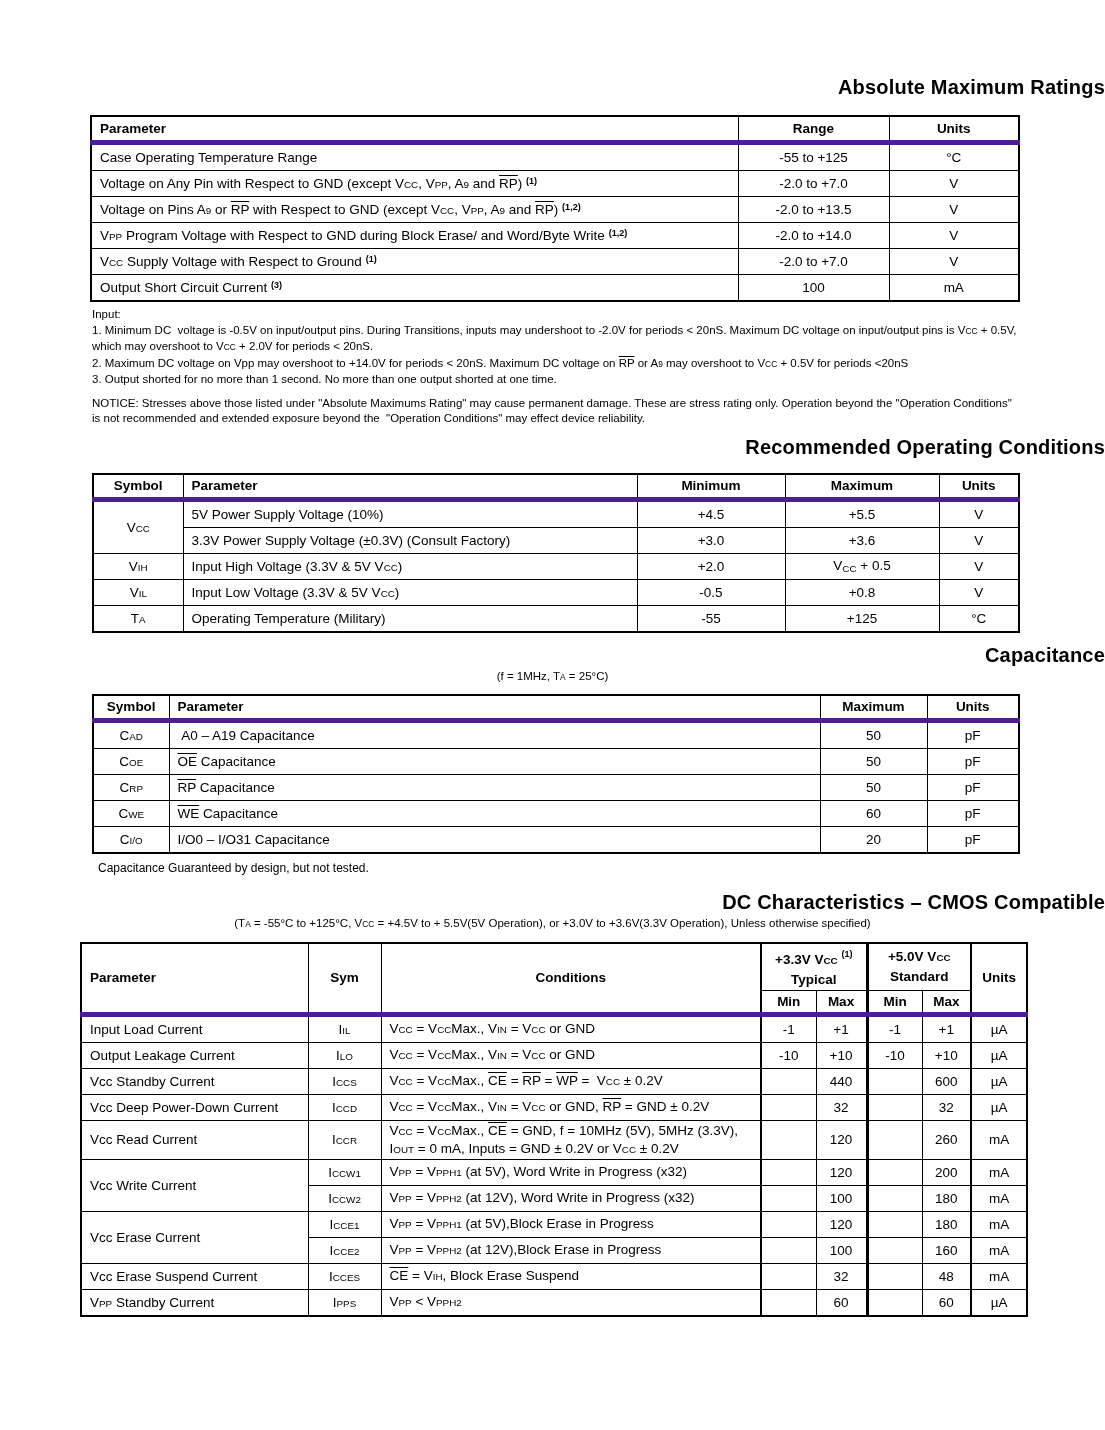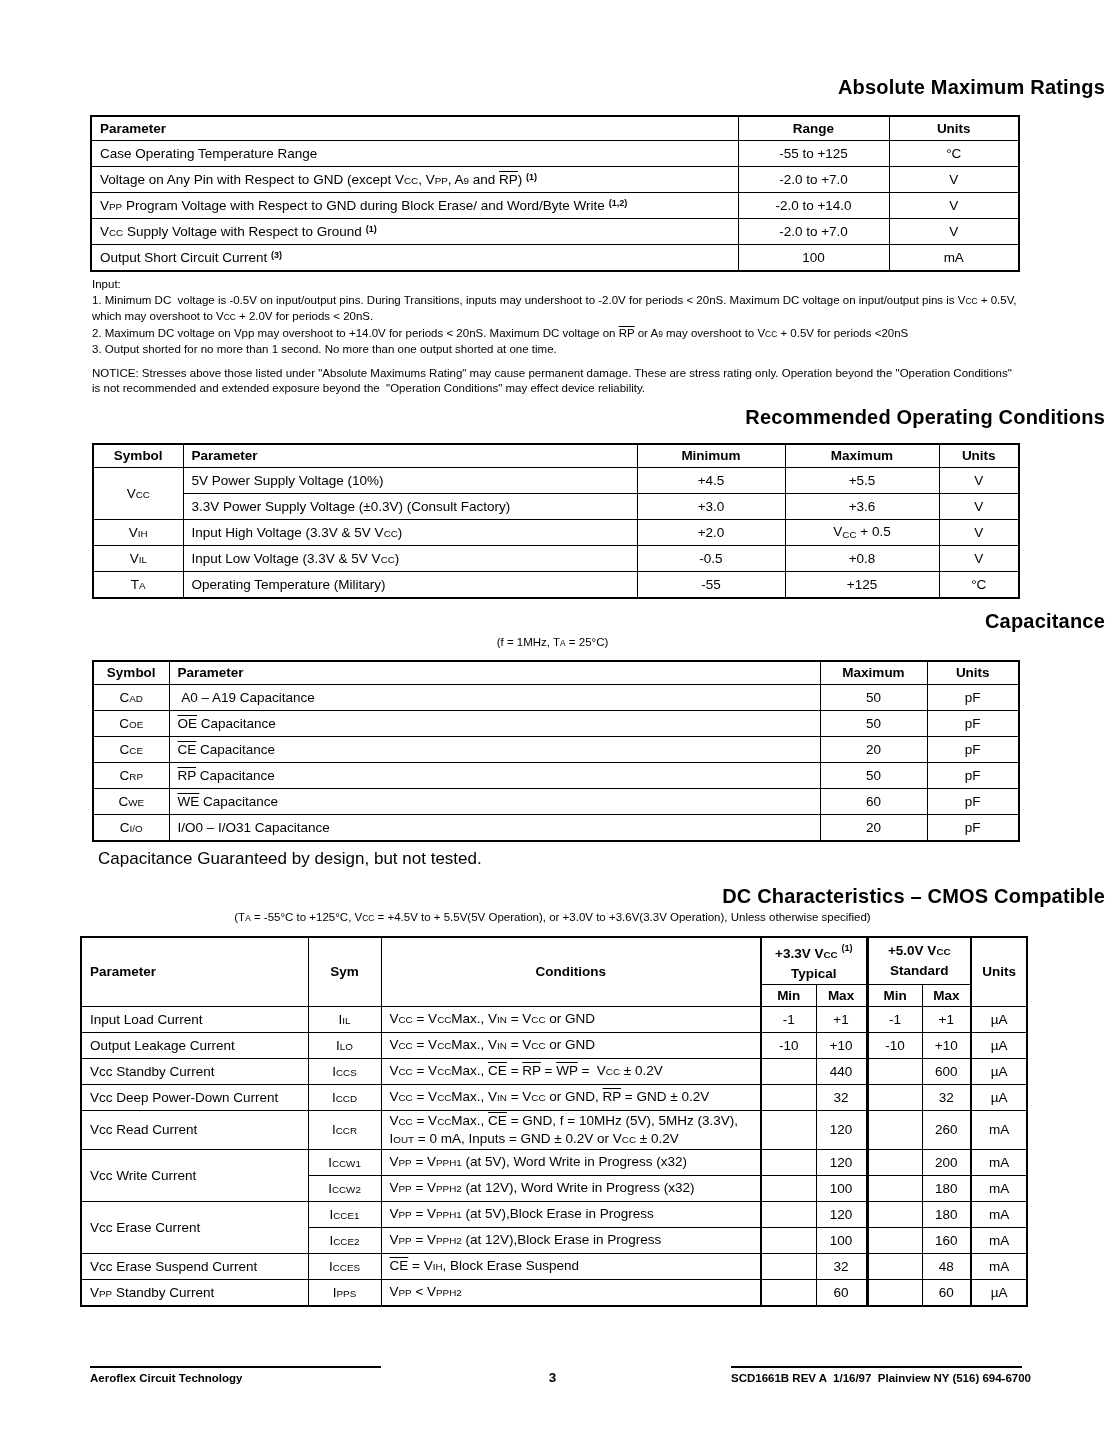--- a/index.html
+++ b/index.html
@@ -10,21 +10,21 @@
   #title-amr{padding-top:76px;}
   #title-roc{margin-top:9px;}
   #title-cap{margin-top:11px;}
   #title-dc{margin-top:16px;}
 
   table{border-collapse:collapse;table-layout:fixed;}
   .dtable{border:2px solid #000;}
   .dtable th,.dtable td{border:1.5px solid #000;font-size:13.5px;padding:1px 6px;
         text-align:center;vertical-align:middle;overflow:hidden;}
   .dtable th{font-weight:bold;}
-  .dtable tbody tr:first-child td{border-top:1px solid #4c1d95;}
+  .dtable tbody tr:first-child td{border-top:5px solid #4c1d95;}
 
   
   .sc{font-size:73%;}
   .sub{font-size:73%;vertical-align:-22%;}
   .sup{font-size:67%;vertical-align:38%;font-weight:bold;}
   .ov{text-decoration:overline;}
   .vt{vertical-align:top;padding-top:4px;}
 
   
   .t-amr{margin:16px 0 0 90px;width:928px;}
@@ -40,21 +40,21 @@
   .t-roc{margin:14px 0 0 92px;width:926px;}
   .t-roc td{height:23px;}
   .t-roc th{height:20px;}
   .t-roc th.h1, .t-roc td.c1{text-align:left;padding-left:8px;}
 
   
   .t-cap{margin:12px 0 0 92px;width:926px;}
   .t-cap td{height:23px;}
   .t-cap th{height:20px;}
   .t-cap th.h1, .t-cap td.c1{text-align:left;padding-left:8px;}
-  .cap-note{margin:7px 0 0 98px;font-size:17px;}
+  .cap-note{margin:7px 0 0 98px;font-size:12px;}
 
   
   .t-dc{margin:13px 0 0 80px;width:946px;}
   .t-dc td{height:23px;}
   .t-dc tr.top{height:42px;}
   .t-dc tr.sub th{height:19px;}
   .t-dc th.h0, .t-dc td.c0{text-align:left;padding-left:8px;}
   .t-dc td.c2{text-align:left;padding-left:8px;line-height:17px;}
   .t-dc .bl2, .t-dc td.c3, .t-dc td.c7{border-left:2px solid #000;}
   .t-dc .bl3, .t-dc td.c5{border-left:3px solid #000;}
@@ -89,20 +89,25 @@
     </thead>
     <tbody>
         <tr>
           <td class="c0">Case Operating Temperature Range</td>
           <td class="c1">-55 to +125</td>
           <td class="c2">°C</td>
         </tr>
         <tr>
           <td class="c0">Voltage on Any Pin with Respect to GND (except V<span class="sc">CC</span>, V<span class="sc">PP</span>, A<span class="sc">9</span> and <span class="ov">RP</span>) <span class="sup">(1)</span></td>
           <td class="c1">-2.0 to +7.0</td>
+          <td class="c2">V</td>
+        </tr>
+        <tr>
+          <td class="c0">Voltage on Pins A<span class="sc">9</span> or <span class="ov">RP</span> with Respect to GND (except V<span class="sc">CC</span>, V<span class="sc">PP</span>, A<span class="sc">9</span> and <span class="ov">RP</span>) <span class="sup">(1,2)</span></td>
+          <td class="c1">-2.0 to +13.5</td>
           <td class="c2">V</td>
         </tr>
         <tr>
           <td class="c0">V<span class="sc">PP</span> Program Voltage with Respect to GND during Block Erase/ and Word/Byte Write <span class="sup">(1,2)</span></td>
           <td class="c1">-2.0 to +14.0</td>
           <td class="c2">V</td>
         </tr>
         <tr>
           <td class="c0">V<span class="sc">CC</span> Supply Voltage with Respect to Ground <span class="sup">(1)</span></td>
           <td class="c1">-2.0 to +7.0</td>
@@ -203,26 +208,20 @@
         <tr>
           <td class="c0">C<span class="sc">AD</span></td>
           <td class="c1"> &nbsp;A0 – A19 Capacitance</td>
           <td class="c2">50</td>
           <td class="c3">pF</td>
         </tr>
         <tr>
           <td class="c0">C<span class="sc">OE</span></td>
           <td class="c1"><span class="ov">OE</span> Capacitance</td>
           <td class="c2">50</td>
-          <td class="c3">pF</td>
-        </tr>
-        <tr>
-          <td class="c0">C<span class="sc">CE</span></td>
-          <td class="c1"><span class="ov">CE</span> Capacitance</td>
-          <td class="c2">20</td>
           <td class="c3">pF</td>
         </tr>
         <tr>
           <td class="c0">C<span class="sc">RP</span></td>
           <td class="c1"><span class="ov">RP</span> Capacitance</td>
           <td class="c2">50</td>
           <td class="c3">pF</td>
         </tr>
         <tr>
           <td class="c0">C<span class="sc">WE</span></td>
@@ -382,19 +381,14 @@
           <td class="c2">V<span class="sc">PP</span> &lt; V<span class="sc">PPH2</span></td>
           <td class="c3"></td>
           <td class="c4">60</td>
           <td class="c5"></td>
           <td class="c6">60</td>
           <td class="c7">µA</td>
         </tr>
       </tbody>
   </table>
 
-  <div class="footer">
-    <div class="f-left">Aeroflex Circuit Technology</div>
-    <div class="f-page">3</div>
-    <div class="f-right">SCD1661B REV A &nbsp;1/16/97 &nbsp;Plainview NY (516) 694-6700</div>
-  </div>
 
 </div>
 
 </body></html>

